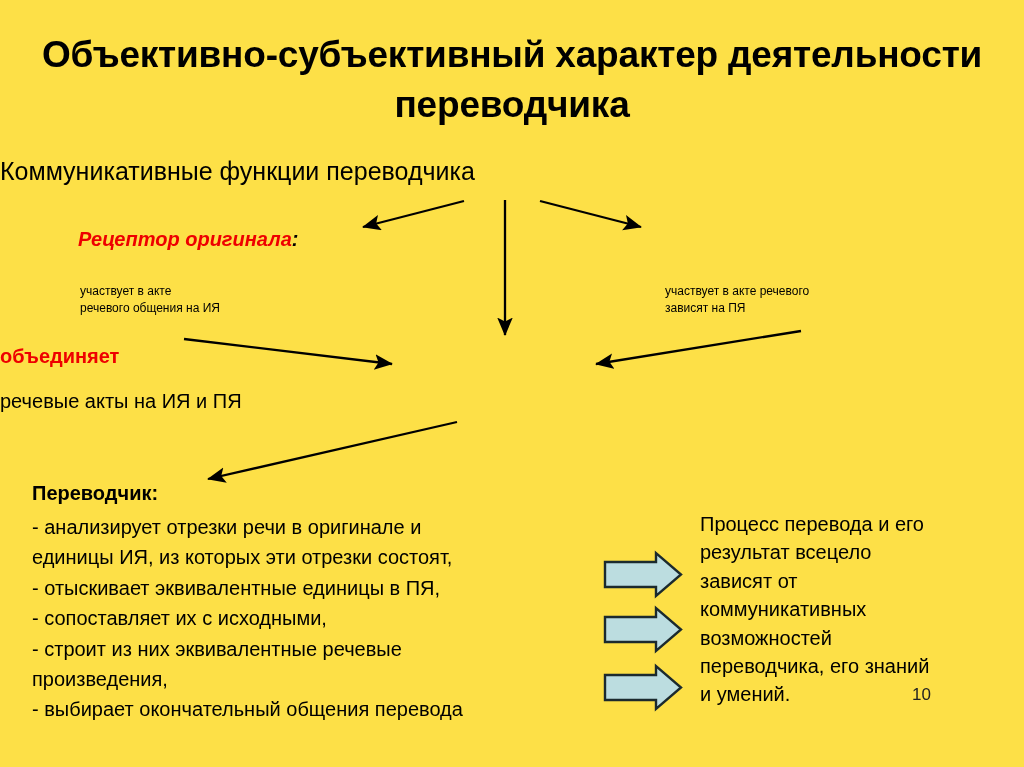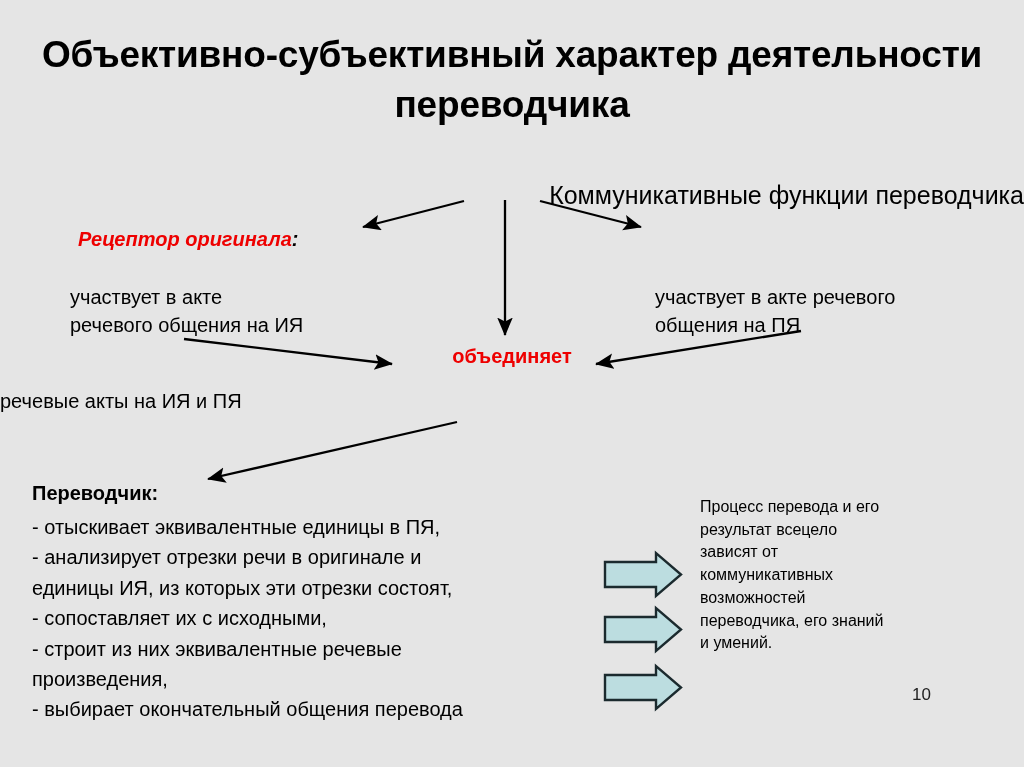--- a/index.html
+++ b/index.html
@@ -9,21 +9,21 @@
     background: #ffffff;
   }
   body {
     font-family: "Liberation Sans", "DejaVu Sans", sans-serif;
     color: #000000;
   }
   #slide {
     position: relative;
     width: 1024px;
     height: 767px;
-    background: #e5e5e5;
+    background: #fde047;
     overflow: hidden;
   }
 
   
   .title {
     position: absolute;
     left: 0;
     top: 30px;
     width: 1024px;
     text-align: center;
@@ -31,23 +31,23 @@
     font-weight: bold;
     line-height: 1.35;
     letter-spacing: -0.2px;
     color: #000000;
   }
 
   
   .subtitle {
     position: absolute;
     left: 0;
-    top: 180px;
-    width: 1024px;
-    text-align: right;
+    top: 156px;
+    width: 1024px;
+    text-align: left;
     font-size: 25px;
     line-height: 1.2;
     color: #000000;
   }
 
   
   .branch-head {
     position: absolute;
     font-size: 20px;
     font-weight: bold;
@@ -58,35 +58,35 @@
   .branch-head .colon {
     color: #000000;
     font-weight: bold;
   }
   .branch-left-head  { left: 78px;  top: 228px; }
   .branch-right-head { left: 655px; top: 228px; }
 
   
   .branch-body {
     position: absolute;
-    font-size: 20px;
+    font-size: 12px;
     line-height: 1.42;
     color: #000000;
     white-space: pre-line;
+    margin-left: 10px;
   }
   .branch-left-body  { left: 70px;  top: 283px; }
   .branch-right-body { left: 655px; top: 283px; }
 
   
   .center-word {
     position: absolute;
     left: 0;
     top: 345px;
     width: 1024px;
-    text-align: center;
     font-size: 20px;
     font-weight: bold;
     color: #ee0000;
   }
   .center-line {
     position: absolute;
     left: 0;
     top: 390px;
     width: 1024px;
     text-align: left;
@@ -116,23 +116,23 @@
     font-size: 20px;
     line-height: 1.52;
     color: #000000;
   }
   .translator-list li { white-space: pre-line; }
 
   
   .conclusion {
     position: absolute;
     left: 700px;
-    top: 496px;
+    top: 510px;
     width: 300px;
-    font-size: 16px;
+    font-size: 20px;
     line-height: 1.42;
     color: #000000;
     white-space: pre-line;
   }
 
   .page-number {
     position: absolute;
     left: 912px;
     top: 685px;
     font-size: 17px;
@@ -190,32 +190,32 @@
     </g>
   </svg>
 
   <div class="branch-head branch-left-head">
     <span>Рецептор оригинала</span><span class="colon">:</span>
   </div>
   <div class="branch-body branch-left-body">участвует в акте
 речевого общения на ИЯ</div>
 
   <div class="branch-body branch-right-body">участвует в акте речевого
-общения на ПЯ</div>
+зависят на ПЯ</div>
 
   <div class="center-word">объединяет</div>
   <div class="center-line">речевые акты на ИЯ и ПЯ</div>
 
   <div class="translator-head">
     <span>Переводчик</span><span class="colon">:</span>
   </div>
   <ul class="translator-list">
-    <li>- отыскивает эквивалентные единицы в ПЯ,</li>
     <li>- анализирует отрезки речи в оригинале и
 единицы ИЯ, из которых эти отрезки состоят,</li>
+    <li>- отыскивает эквивалентные единицы в ПЯ,</li>
     <li>- сопоставляет их с исходными,</li>
     <li>- строит из них эквивалентные речевые
 произведения,</li>
     <li>- выбирает окончательный общения перевода</li>
   </ul>
 
   <svg class="overlay" viewBox="0 0 1024 767" xmlns="http://www.w3.org/2000/svg">
     <g>
       <path d="M605,562 L656,562 L656,553 L681,574.5 L656,596 L656,587 L605,587 Z" fill="#bcdde0" stroke="#1b2a2e" stroke-width="2.4" stroke-linejoin="miter"></path>
     </g>

